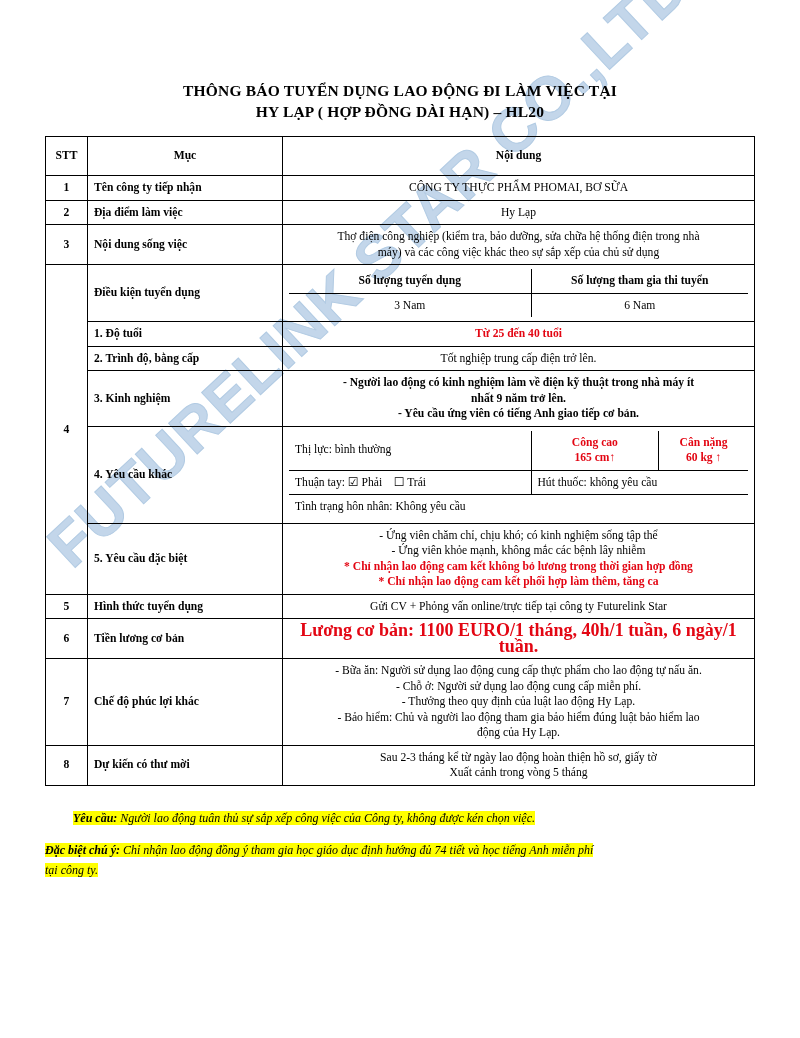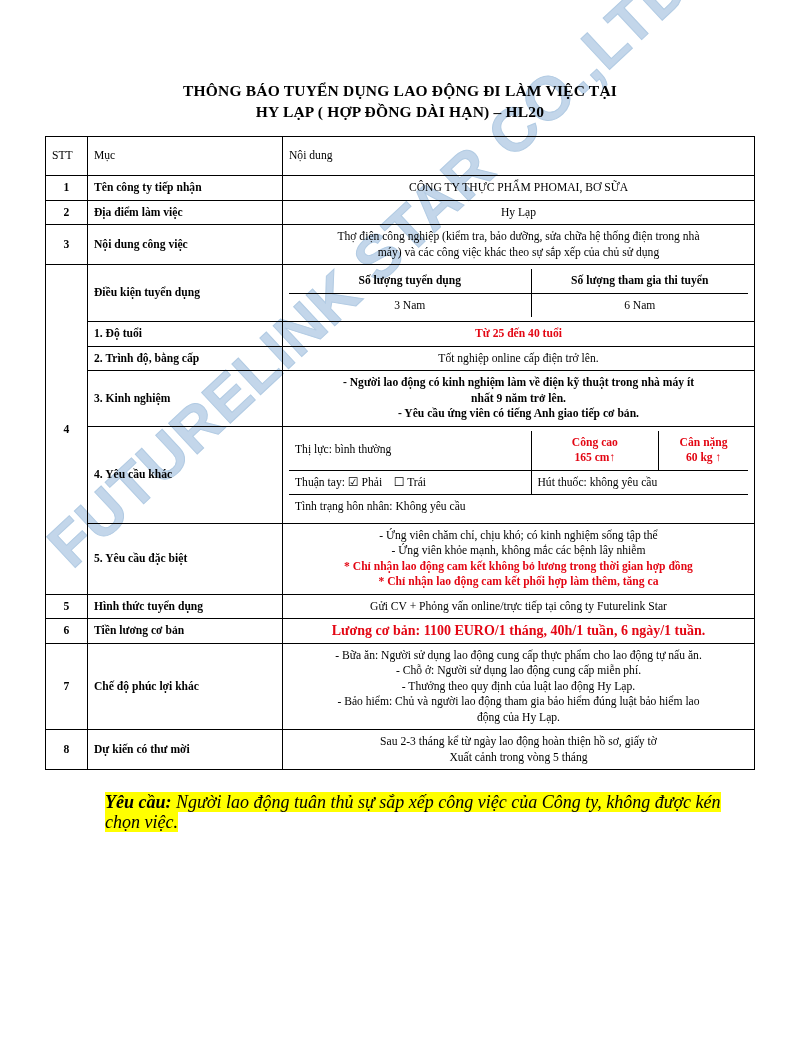--- a/index.html
+++ b/index.html
@@ -88,21 +88,22 @@
     padding-left: 10px;
   }
   .c-sub {
     font-weight: 700;
     font-size: 12.2px;
     padding-left: 8px;
   }
   .c-center { text-align: center; }
   .c-left { text-align: center; }
   .hdr {
-    font-weight: 400;
+    text-align: center;
+    font-weight: 700;
     font-size: 13px;
     height: 30px;
   }
   .subhdr {
     text-align: center;
     font-weight: 700;
     font-size: 12.4px;
   }
   .red {
     color: #e30613;
@@ -137,24 +138,23 @@
 
   
   #notes {
     position: relative;
     z-index: 10;
     width: 710px;
     margin: 22px auto 0 auto;
   }
   .note {
     font-style: italic;
-    font-size: 18px;
+    font-size: 12px;
     line-height: 20px;
     margin-bottom: 12px;
-    margin-left: 32px;
   }
   .note .hl {
     background: #ffff00;
     box-decoration-break: clone;
     -webkit-box-decoration-break: clone;
   }
   .note-1 { padding-left: 28px; }
   .note-2 { padding-left: 0px; }
   .lead { font-weight: 700; font-style: italic; }
 </style>
@@ -192,21 +192,21 @@
   </tr>
 
   <tr>
     <td class="c-stt">2</td>
     <td class="c-muc">Địa điểm làm việc</td>
     <td class="c-center">Hy Lạp</td>
   </tr>
 
   <tr>
     <td class="c-stt">3</td>
-    <td class="c-muc">Nội dung công việc</td>
+    <td class="c-muc">Nội dung sống việc</td>
     <td class="c-center">
       <span class="line">Thợ điện công nghiệp (kiểm tra, bảo dưỡng, sửa chữa hệ thống điện trong nhà</span>
       <span class="line">máy) và các công việc khác theo sự sắp xếp của chủ sử dụng</span>
     </td>
   </tr>
 
   <tr>
     <td class="c-stt" rowspan="6">4</td>
     <td class="c-sub">Điều kiện tuyển dụng</td>
     <td class="nopad">
@@ -225,21 +225,21 @@
     </td>
   </tr>
 
   <tr>
     <td class="c-sub">1. Độ tuổi</td>
     <td class="red-center">Từ 25 đến 40 tuổi</td>
   </tr>
 
   <tr>
     <td class="c-sub">2. Trình độ, bằng cấp</td>
-    <td class="c-center">Tốt nghiệp online cấp điện trở lên.</td>
+    <td class="c-center">Tốt nghiệp trung cấp điện trở lên.</td>
   </tr>
 
   <tr>
     <td class="c-sub">3. Kinh nghiệm</td>
     <td class="c-left bold">
       <span class="line">- Người lao động có kinh nghiệm làm về điện kỹ thuật trong nhà máy ít</span>
       <span class="line">nhất 9 năm trở lên.</span>
       <span class="line">- Yêu cầu ứng viên có tiếng Anh giao tiếp cơ bản.</span>
     </td>
   </tr>
@@ -291,21 +291,21 @@
 
   <tr>
     <td class="c-stt">5</td>
     <td class="c-muc">Hình thức tuyển dụng</td>
     <td class="c-center">Gửi CV + Phỏng vấn online/trực tiếp tại công ty Futurelink Star</td>
   </tr>
 
   <tr>
     <td class="c-stt">6</td>
     <td class="c-muc">Tiền lương cơ bản</td>
-    <td class="red" style="text-align:center;font-size:14px;">Lương cơ bản: 1100 EURO/1 tháng, 40h/1 tuần, 6 ngày/1 tuần.</td>
+    <td class="red" style="text-align:center;font-size:18px;">Lương cơ bản: 1100 EURO/1 tháng, 40h/1 tuần, 6 ngày/1 tuần.</td>
   </tr>
 
   <tr>
     <td class="c-stt">7</td>
     <td class="c-muc">Chế độ phúc lợi khác</td>
     <td class="c-left">
       <span class="line">- Bữa ăn: Người sử dụng lao động cung cấp thực phẩm cho lao động tự nấu ăn.</span>
       <span class="line">- Chỗ ở: Người sử dụng lao động cung cấp miễn phí.</span>
       <span class="line">- Thưởng theo quy định của luật lao động Hy Lạp.</span>
       <span class="line">- Bảo hiểm: Chủ và người lao động tham gia bảo hiểm đúng luật bảo hiểm lao</span>
@@ -323,13 +323,17 @@
   </tr>
 
 </tbody>
     </table>
 </div>
 
 <div id="notes">
   <div class="note note-1">
     <span class="hl"><span class="lead">Yêu cầu:</span><span> Người lao động tuân thủ sự sắp xếp công việc của Công ty, không được kén chọn việc.</span></span>
   </div>
+  <div class="note note-2">
+    <span class="hl"><span class="lead">Đặc biệt chú ý:</span><span> Chỉ nhận lao động đồng ý tham gia học giáo dục định hướng đủ 74 tiết và học tiếng Anh miễn phí</span></span><br>
+    <span class="hl">tại công ty.</span>
+  </div>
 </div>
 
 </body></html>

